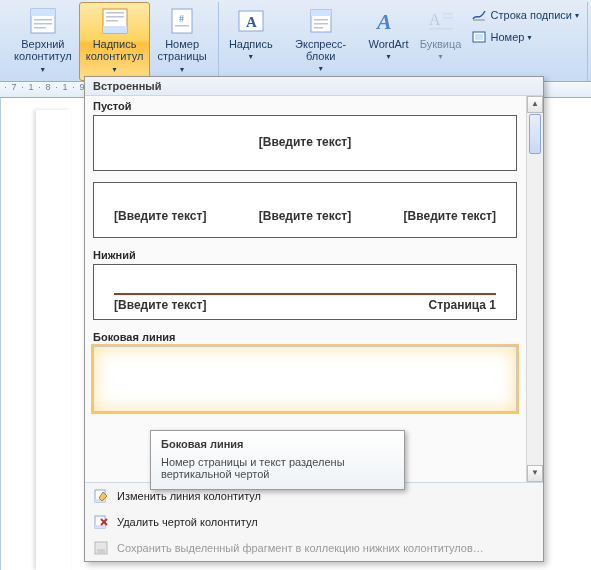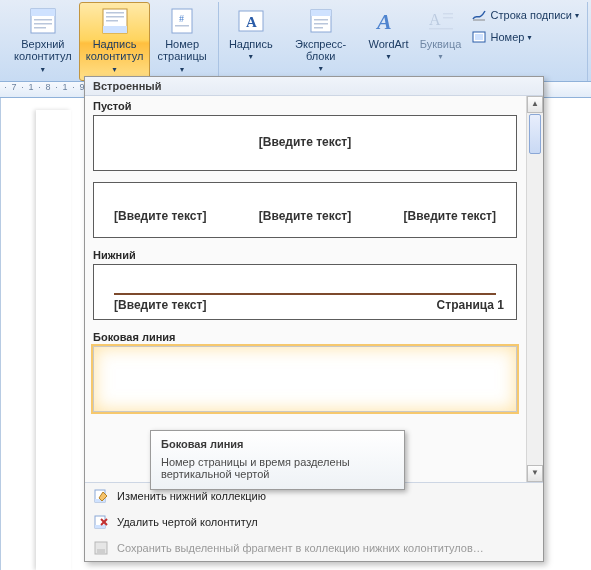--- a/index.html
+++ b/index.html
@@ -136,21 +136,21 @@
     border-color: #c39a4a;
   }
   .plabel { position:absolute; font-weight:bold; }
   .pv-empty .plabel { left: 50%; top: 48%; transform: translate(-50%,-50%); }
   .pv-3col .plabel:nth-child(1){ left:20px; bottom:14px;}
   .pv-3col .plabel:nth-child(2){ left:50%; transform:translateX(-50%); bottom:14px;}
   .pv-3col .plabel:nth-child(3){ right:20px; bottom:14px;}
   .pv-alpha { }
   .pv-alpha .line { position:absolute; left:20px; right:20px; top:28px; height:2px; background:#7d4a2d;}
   .pv-alpha .plabel:nth-child(2){ left:20px; top:33px;}
-  .pv-alpha .plabel:nth-child(3){ right:12px; top:33px;}
+  .pv-alpha .plabel:nth-child(3){ right:20px; top:33px;}
   .preview.sideline-prev { height: 66px; border-color: #c8c8c8;}
   .gfooter {
     border-top: 1px solid #cdd6e4;
     background: #f6f6f6;
   }
   .gfooter .frow {
     display:flex; align-items:center; padding:5px 8px; color:#222;
   }
   .gfooter .frow.disabled { color:#9a9a9a; }
   .gfooter .frow .mic { width:16px; height:16px; margin-right:8px; display:inline-block;}
@@ -352,21 +352,21 @@
 
   <div class="gfooter">
     <div class="frow">
       <span class="mic">
         <svg width="16" height="16">
             <rect x="2" y="2" width="10" height="12" fill="#fff" stroke="#8aa7d6"></rect>
             <rect x="2" y="11" width="10" height="3" fill="#cfe2ff"></rect>
             <path d="M10 4 L14 8 L9 13 L6 10 Z" fill="#f6c36a" stroke="#b58126"></path>
           </svg>
       </span>
-      <span>Изменить нижний коллекцию</span>
+      <span>Изменить линия колонтитул</span>
     </div>
     <div class="frow">
       <span class="mic">
         <svg width="16" height="16">
             <rect x="2" y="2" width="10" height="12" fill="#fff" stroke="#8aa7d6"></rect>
             <rect x="2" y="11" width="10" height="3" fill="#cfe2ff"></rect>
             <line x1="8" y1="5" x2="14" y2="11" stroke="#c23030" stroke-width="2"></line>
             <line x1="14" y1="5" x2="8" y2="11" stroke="#c23030" stroke-width="2"></line>
           </svg>
       </span>
@@ -379,14 +379,14 @@
             <rect x="4" y="9" width="8" height="4" fill="#cfcfcf"></rect>
           </svg>
       </span>
       <span>Сохранить выделенный фрагмент в коллекцию нижних колонтитулов…</span>
     </div>
   </div>
 </div>
 
 <div class="tooltip">
   <div class="ttitle">Боковая линия</div>
-  <div>Номер страницы и время разделены вертикальной чертой</div>
+  <div>Номер страницы и текст разделены вертикальной чертой</div>
 </div>
 
 </body></html>

